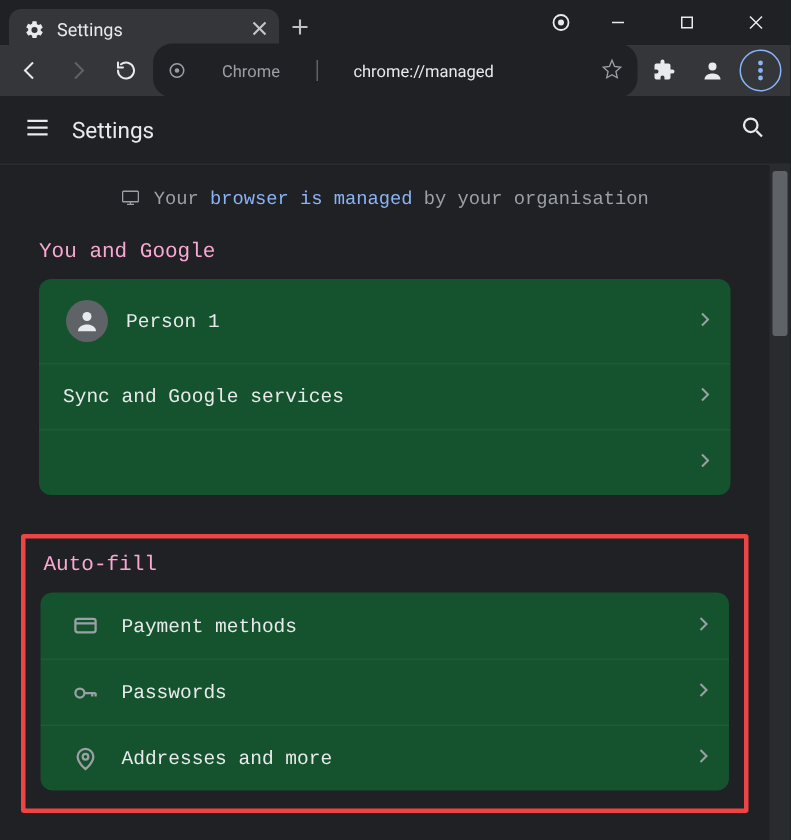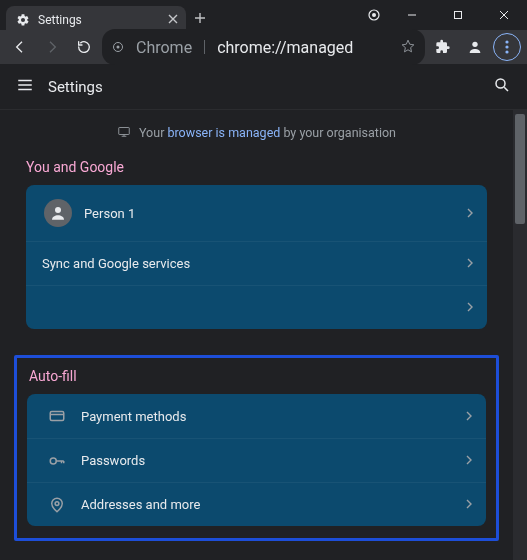--- a/index.html
+++ b/index.html
@@ -63,23 +63,23 @@
   }
   .icon-btn.active { color:#e8eaed; }
   .omnibox {
     flex:1;
     height: 36px;
     background:#202124;
     border-radius: 13px;
     display:flex;
     align-items:center;
     padding: 0 10px;
-    gap: 12px;
+    gap: 24px;
     color:#9aa0a6;
-    font-size: 16px;
+    font-size: 11px;
   }
   .omnibox .lock svg { width:12px; height:12px; display:block; }
   .omnibox .url-prefix { color:#9aa0a6; }
   .omnibox .url-divider { width:1px; height:14px; background:#5f6368; }
   .omnibox .url-path { color:#e8eaed; }
   .omnibox-spacer { flex:1; }
   .menu-btn {
     width:28px; height:28px; border-radius:50%;
     display:flex; align-items:center; justify-content:center;
     border:1px solid #8ab4f8;
@@ -107,40 +107,41 @@
     position:absolute; right:0; top:0; bottom:0; width:14px;
     background:#2a2b2f;
   }
   .scroll-thumb {
     position:absolute; right:2px; top:4px; width:10px; height:110px;
     background:#5f6368; border-radius:2px;
   }
   .content {
     padding: 0 26px 0 26px;
     margin-right:14px;
+    font-family:Liberation Mono, monospace;
   }
 
   .managed-notice {
     text-align:center;
     color:#9aa0a6;
     font-size:12.5px;
     padding: 14px 0 18px;
     display:flex; align-items:center; justify-content:center; gap:8px;
   }
   .managed-notice a { color:#8ab4f8; text-decoration:none; }
 
   .section-title {
     font-size: 14px;
     color:#f9a8d4;
     margin-bottom: 10px;
   }
   .section { margin-bottom: 26px; }
 
   .card {
-    background:#0c4a6e;
+    background:#14532d;
     border-radius:8px;
     overflow:hidden;
   }
   .row {
     display:flex; align-items:center;
     padding: 0 16px;
     min-height: 44px;
     font-size:13px;
     color:#e8eaed;
     position:relative;
@@ -158,21 +159,21 @@
   .row .chev svg { width:6px; height:10px; }
   .row.tall { min-height: 56px; }
   .row.tall .lead-icon { width:32px; }
   .avatar-circle {
     width:28px; height:28px; border-radius:50%; background:#5f6368;
     display:flex; align-items:center; justify-content:center;
   }
   .avatar-circle svg { width:16px; height:16px; fill:#e8eaed; }
 
   .highlight-box {
-    border: 3px solid #1d4ed8;
+    border: 3px solid #ef4444;
     border-radius: 2px;
     padding: 10px 10px 12px 10px;
     margin-left:-12px; margin-right:-12px;
     margin-bottom: 22px;
   }
   .highlight-box .section-title { margin-left:2px; }
 </style>
 </head>
 <body>
 

